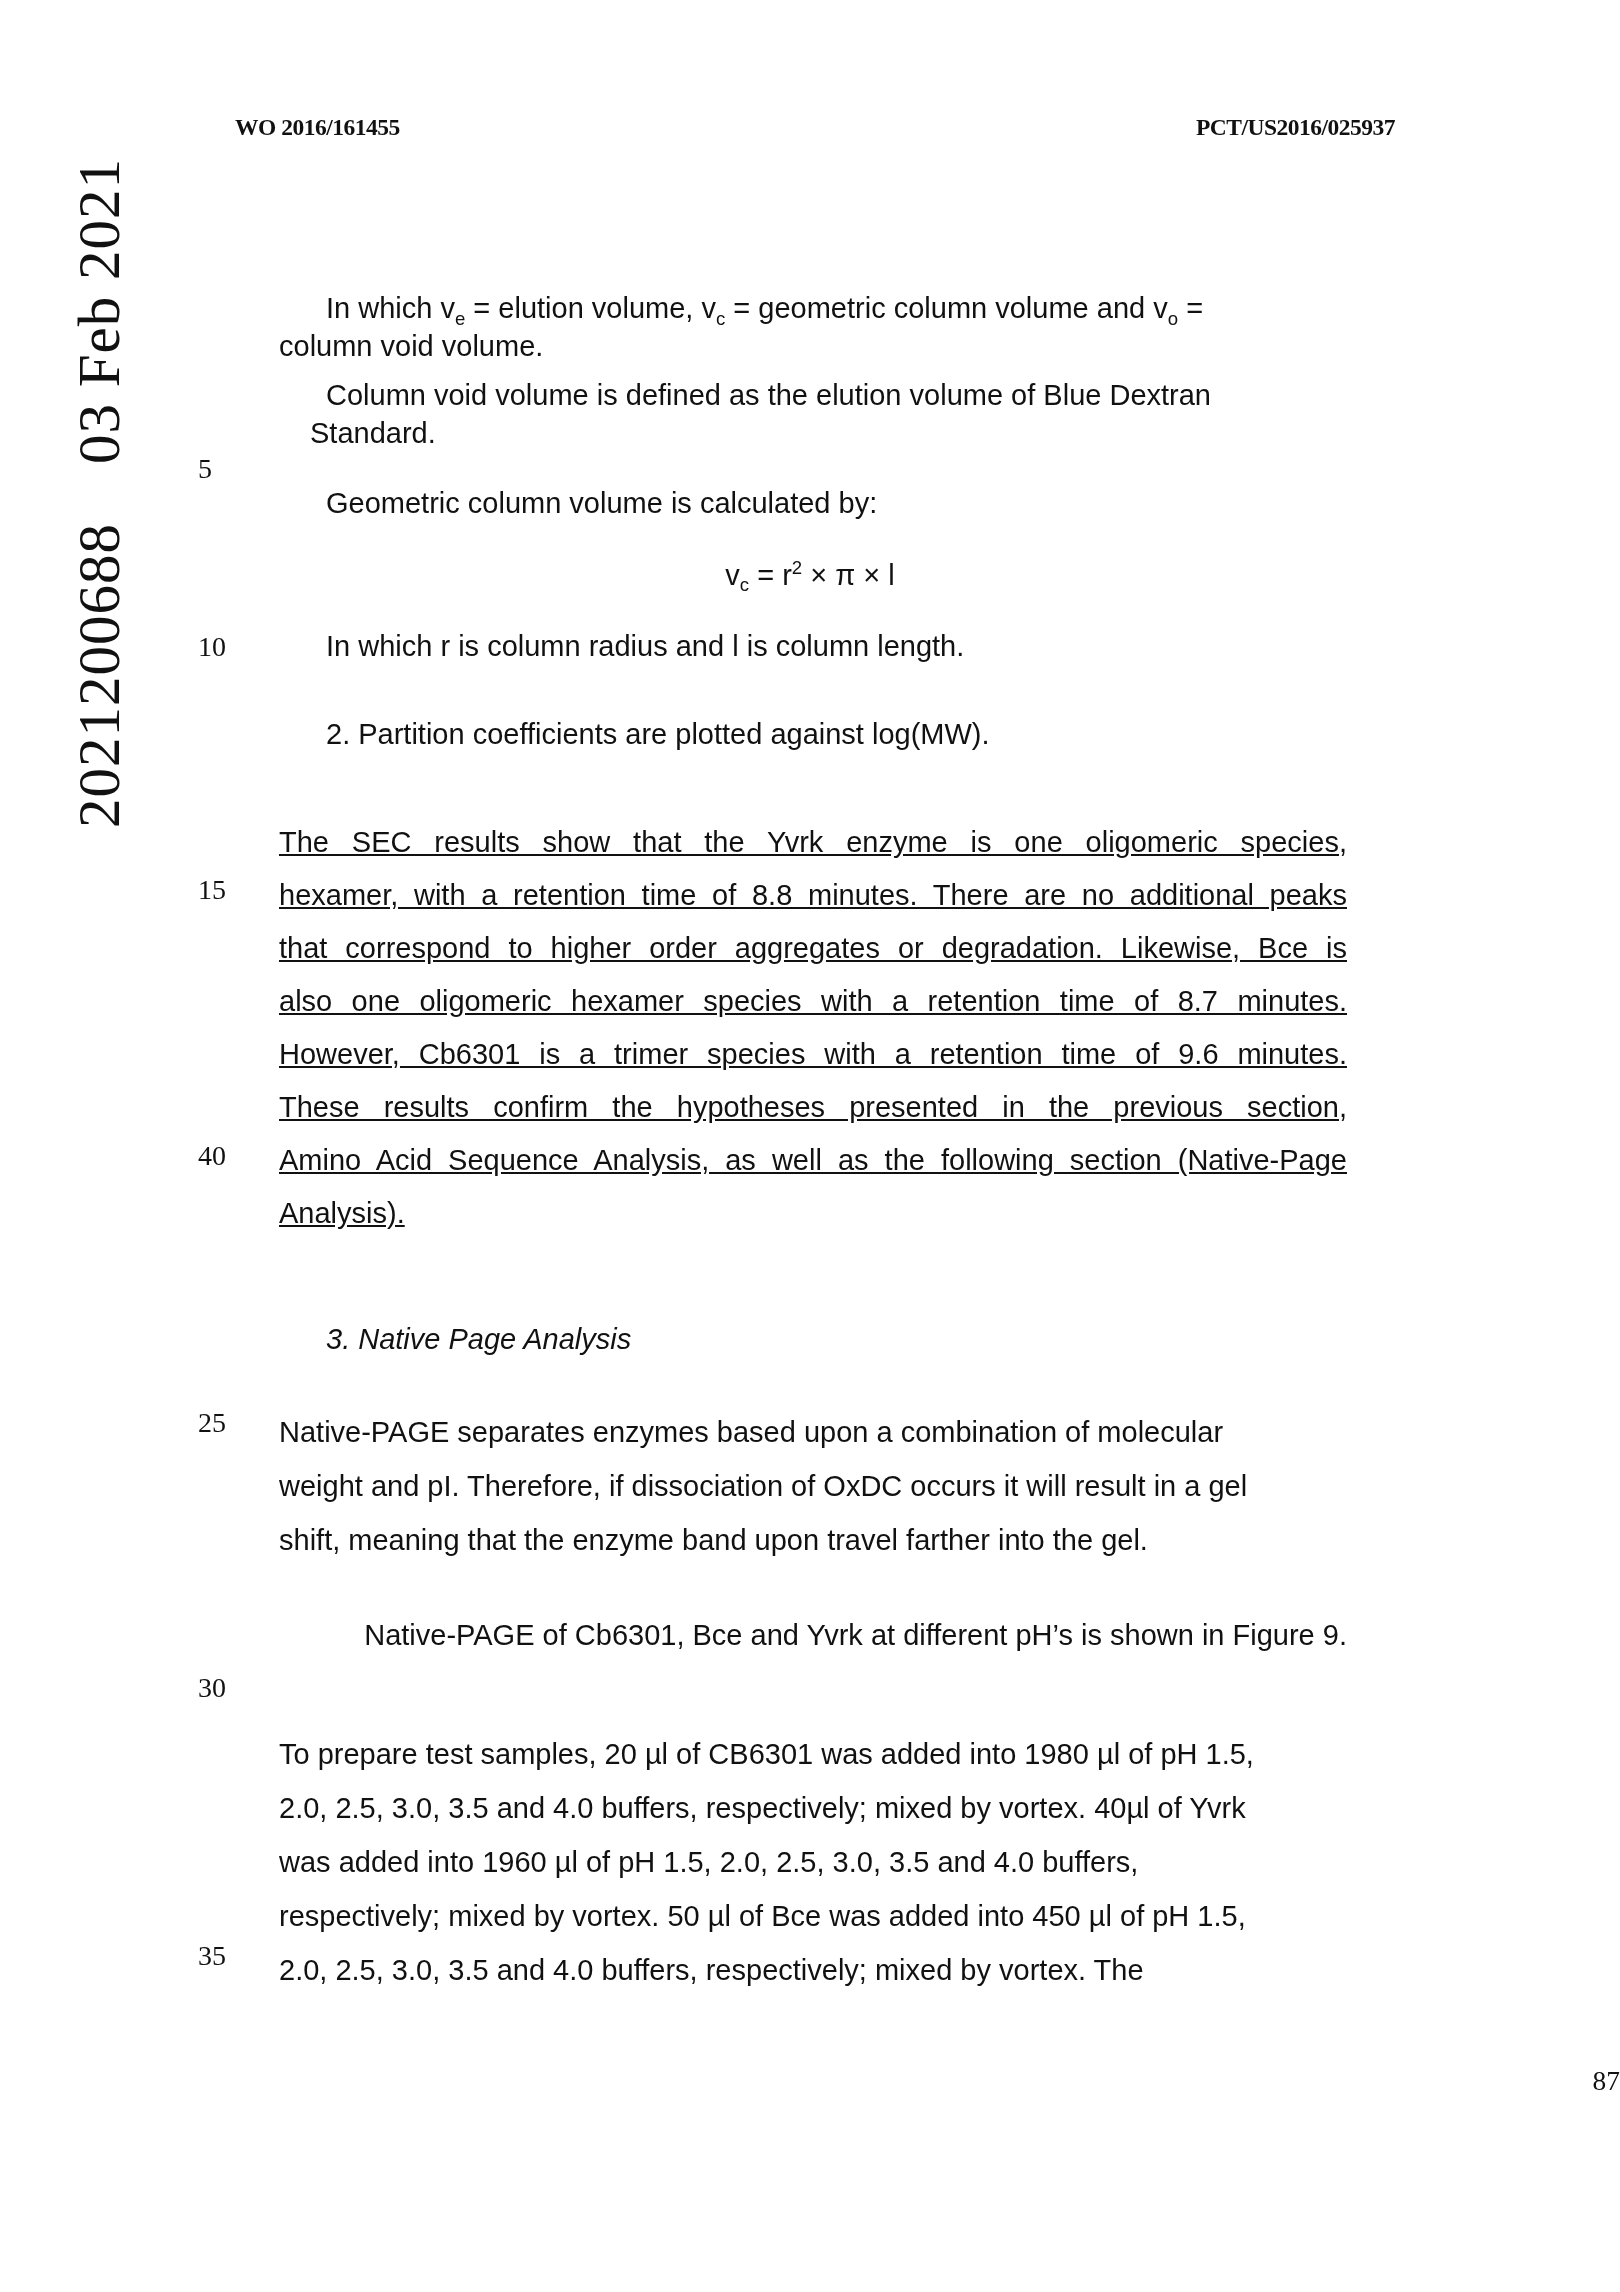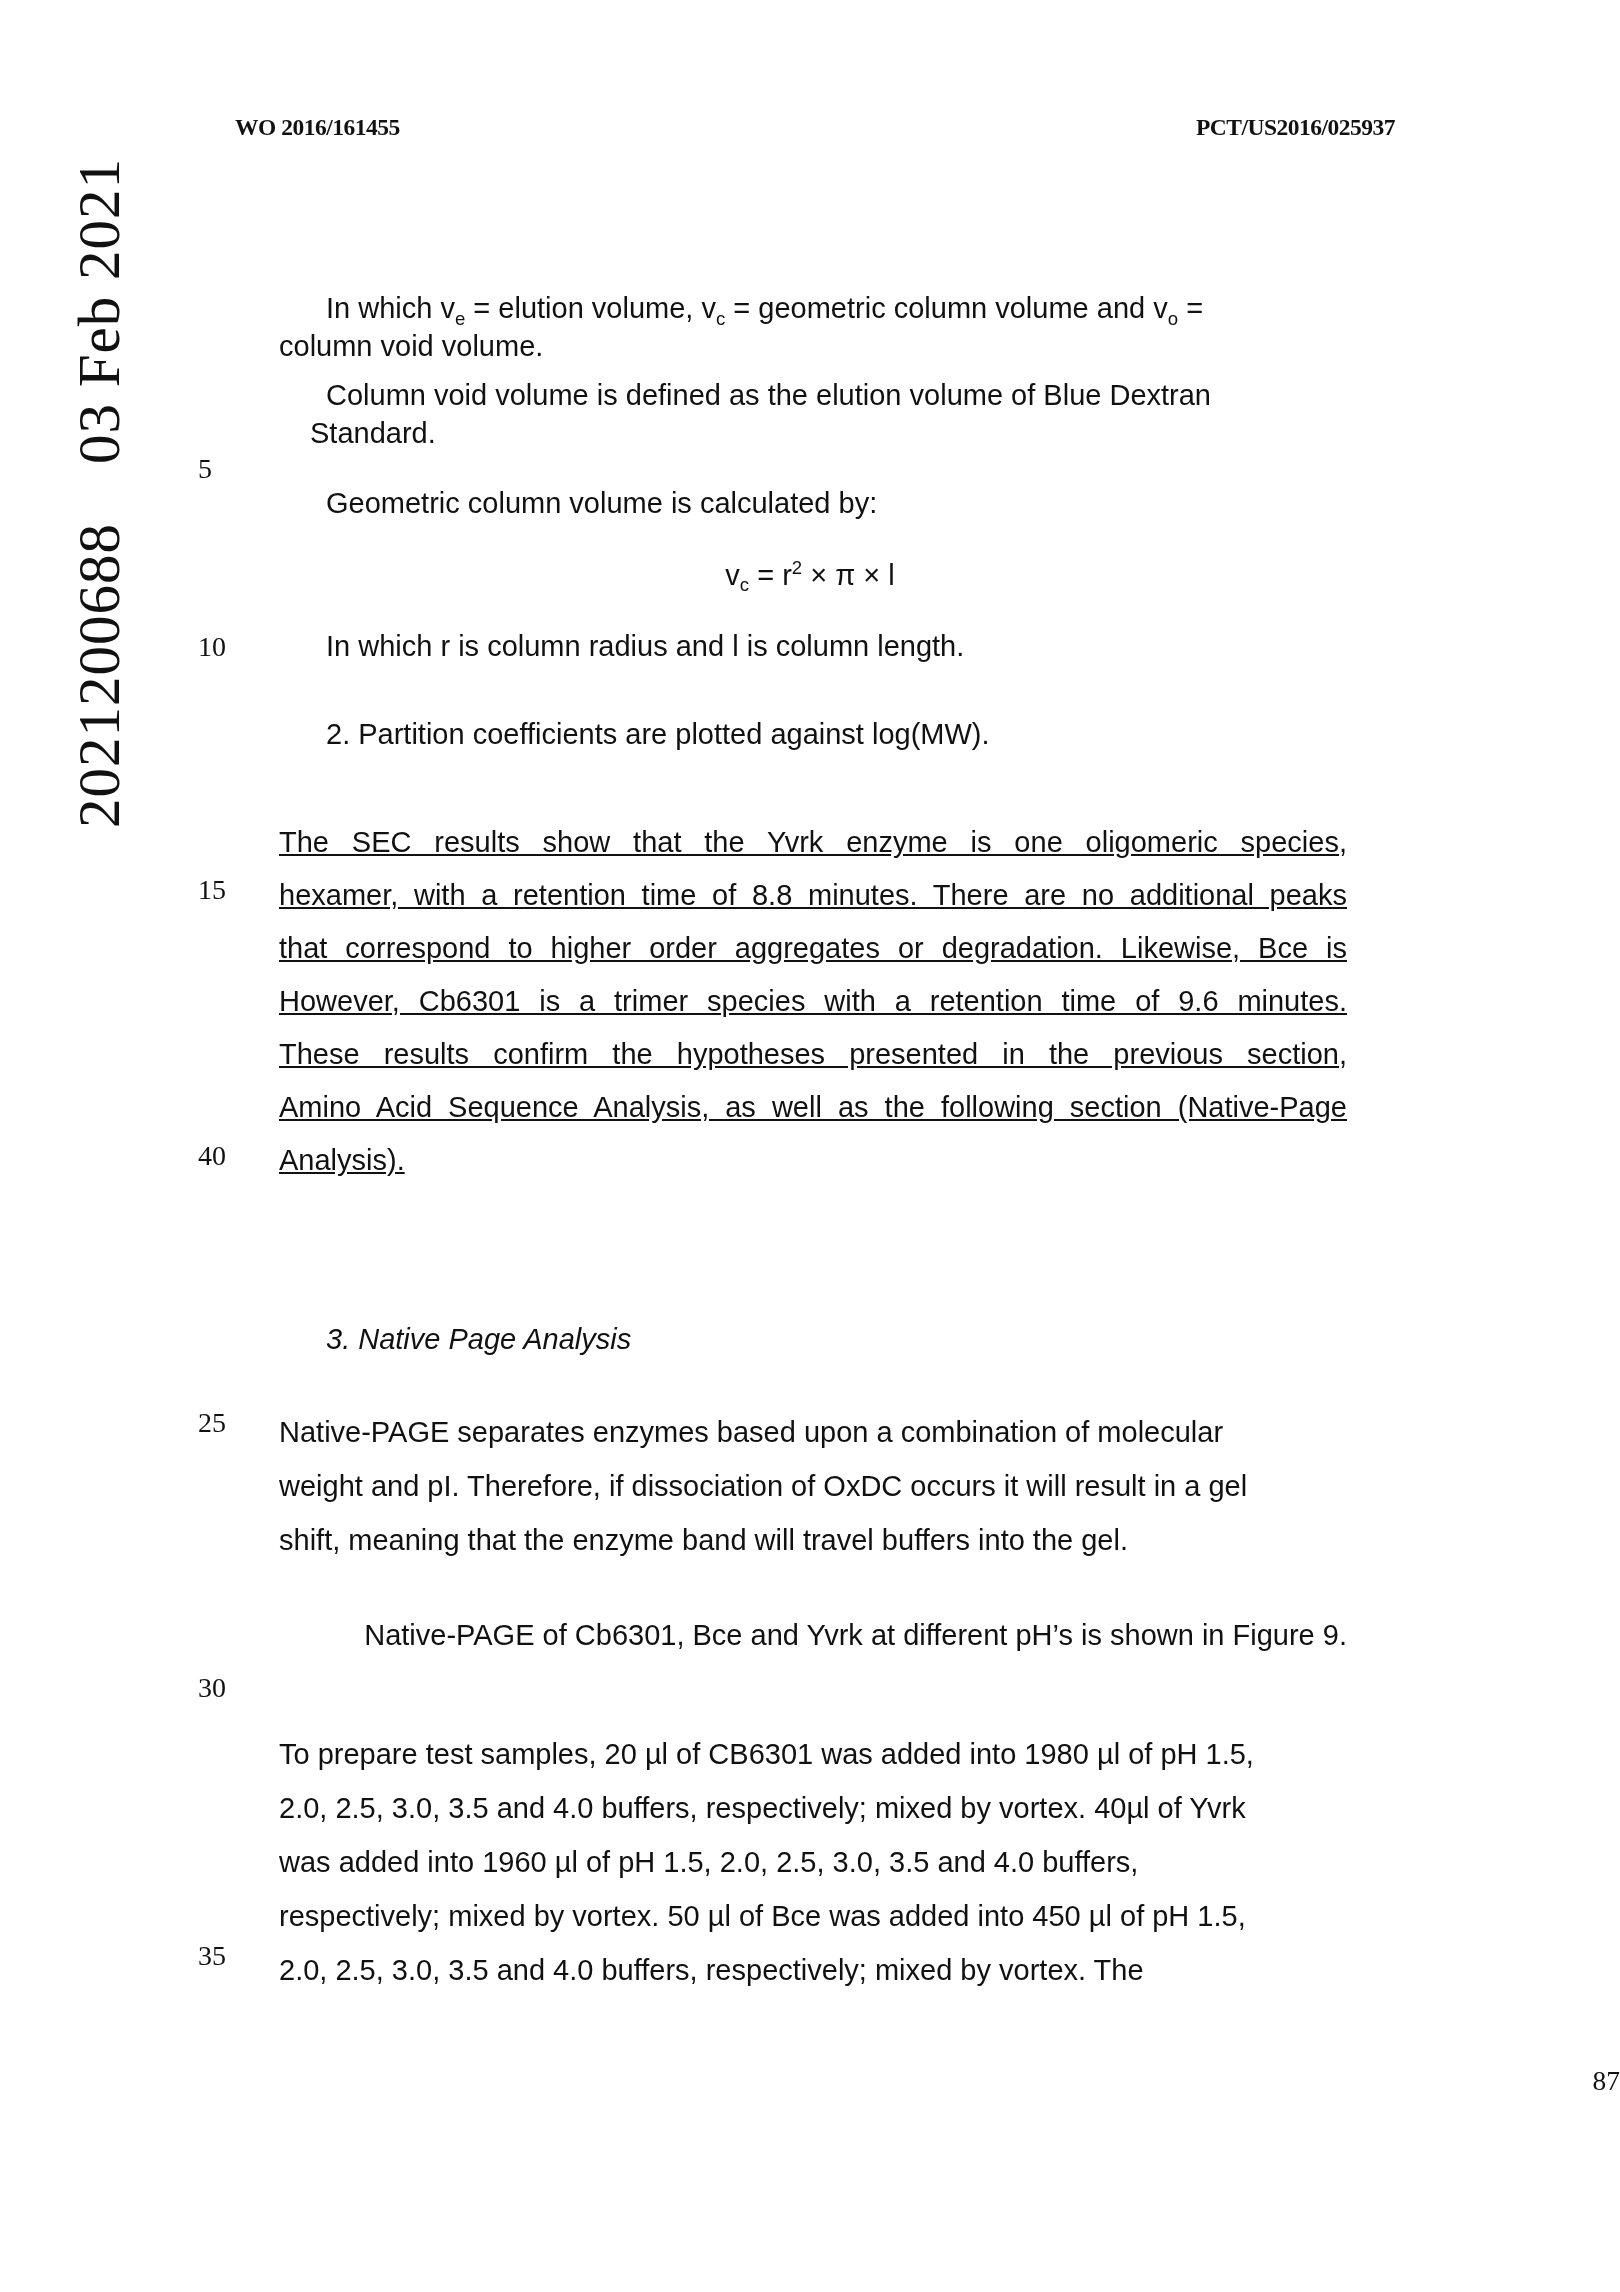--- a/index.html
+++ b/index.html
@@ -57,32 +57,33 @@
 </div>
 
 <div class="abs body para indent" style="top:629px;">In which r is column radius and l is column length.</div>
 
 <div class="abs body para indent" style="top:717px;">2. Partition coefficients are plotted against log(MW).</div>
 
 <div class="abs body para" style="top:816px;">
   <div class="justify" style="text-align-last: justify;">The SEC results show that the Yvrk enzyme is one oligomeric species,</div>
   <div class="justify" style="text-align-last: justify;">hexamer, with a retention time of 8.8 minutes. There are no additional peaks</div>
   <div class="justify" style="text-align-last: justify;">that correspond to higher order aggregates or degradation.  Likewise, Bce is</div>
+  <div class="justify" style="text-align-last: justify;">also one oligomeric hexamer species with a retention time of 8.7 minutes.</div>
   <div class="justify" style="text-align-last: justify;">However, Cb6301 is a trimer species with a retention time of 9.6 minutes.</div>
   <div class="justify" style="text-align-last: justify;">These results confirm the hypotheses presented in the previous section,</div>
   <div class="justify" style="text-align-last: justify;">Amino Acid Sequence Analysis, as well as the following section (Native-Page</div>
   <div class="justify">Analysis).</div>
 </div>
 
 <div class="abs body italic" style="top:1298px; left:326px;">3.  Native Page Analysis</div>
 
 <div class="abs body para spaced" style="top:1405px;">
   <div>Native-PAGE separates enzymes based upon a combination of molecular</div>
   <div>weight and pI.  Therefore, if dissociation of OxDC occurs it will result in a gel</div>
-  <div>shift, meaning that the enzyme band will travel buffers into the gel.</div>
+  <div>shift, meaning that the enzyme band upon travel farther into the gel.</div>
 </div>
 
 <div class="abs body para" style="top:1618px;text-align:right;">Native-PAGE of Cb6301, Bce and Yvrk at different pH’s is shown in Figure 9.</div>
 
 <div class="abs body para spaced" style="top:1727px;">
   <div>To prepare test samples, 20 µl of CB6301 was added into 1980 µl of pH 1.5,</div>
   <div>2.0, 2.5, 3.0, 3.5 and 4.0 buffers, respectively; mixed by vortex. 40µl of Yvrk</div>
   <div>was added into 1960 µl of pH 1.5, 2.0, 2.5, 3.0, 3.5 and 4.0 buffers,</div>
   <div>respectively; mixed by vortex. 50 µl of Bce was added into 450 µl of pH 1.5,</div>
   <div>2.0, 2.5, 3.0, 3.5 and 4.0 buffers, respectively; mixed by vortex. The</div>

